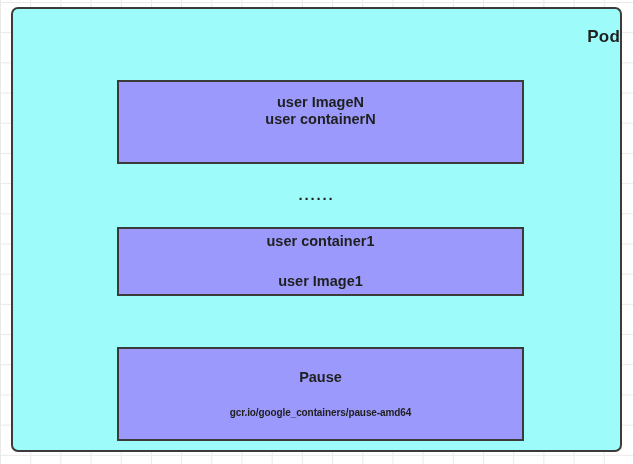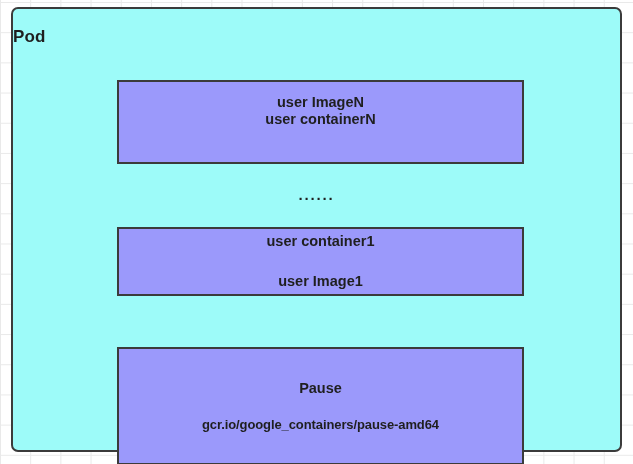--- a/index.html
+++ b/index.html
@@ -41,21 +41,21 @@
     background-color: #9dfbf9;
     border: 2px solid #3b3b3b;
     border-radius: 7px;
   }
 
   #pod-title {
     position: absolute;
     left: 0;
     top: 18px;
     width: 100%;
-    text-align: left;
+    text-align: right;
     font-size: 17px;
     font-weight: bold;
     color: #1f1f1f;
     letter-spacing: 0.2px;
   }
 
   
   .container-box {
     position: absolute;
     left: 104px;
@@ -74,41 +74,41 @@
     height: 84px;
   }
 
   #container-box-1 {
     top: 218px;
     height: 69px;
   }
 
   #container-box-pause {
     top: 338px;
-    height: 118px;
+    height: 94px;
   }
 
   .box-line {
     font-size: 14.5px;
     font-weight: bold;
     color: #1f1f1f;
     text-align: center;
     line-height: 1.2;
   }
 
   .box-line-primary {
     margin-bottom: 22px;
   }
 
   #container-box-pause .box-line-primary {
     margin-bottom: 20px;
   }
 
   #container-box-pause .box-line-secondary {
-    font-size: 13px;
+    font-size: 10px;
     letter-spacing: -0.1px;
   }
 
   
   #ellipsis-marker {
     position: absolute;
     left: 0;
     top: 181px;
     width: 100%;
     text-align: center;

